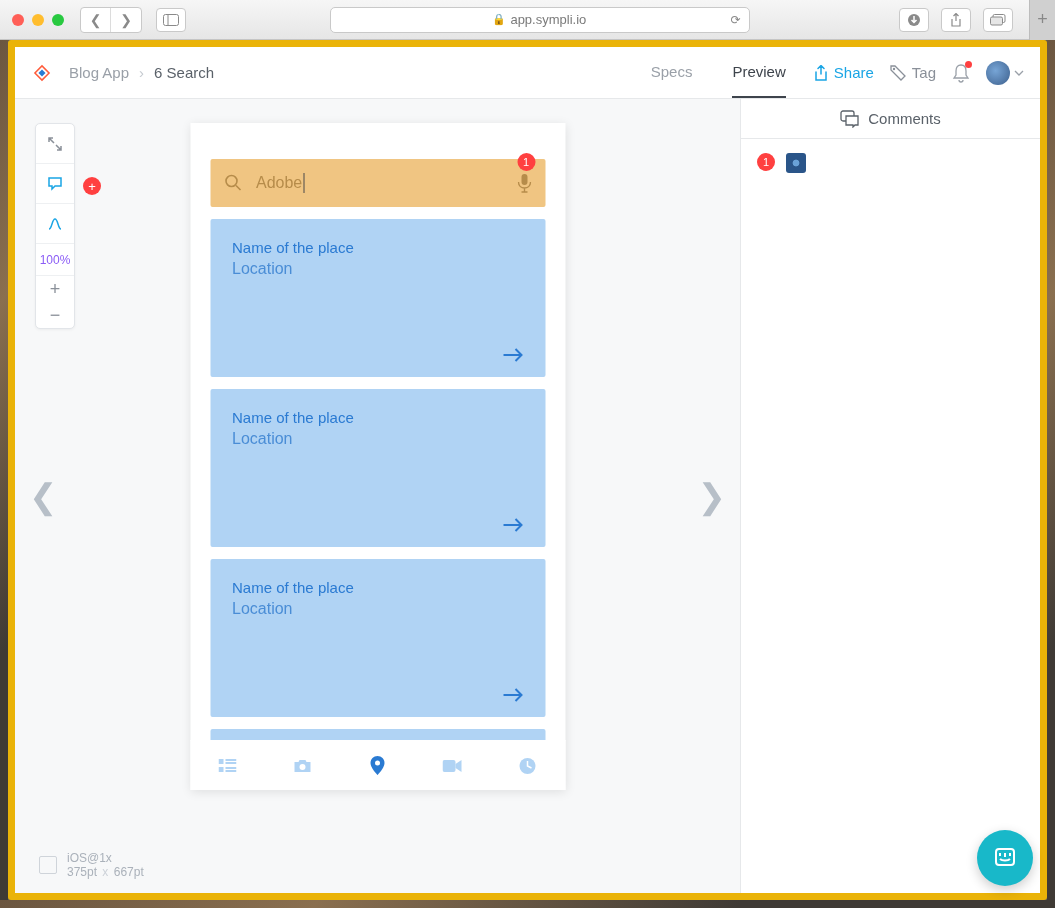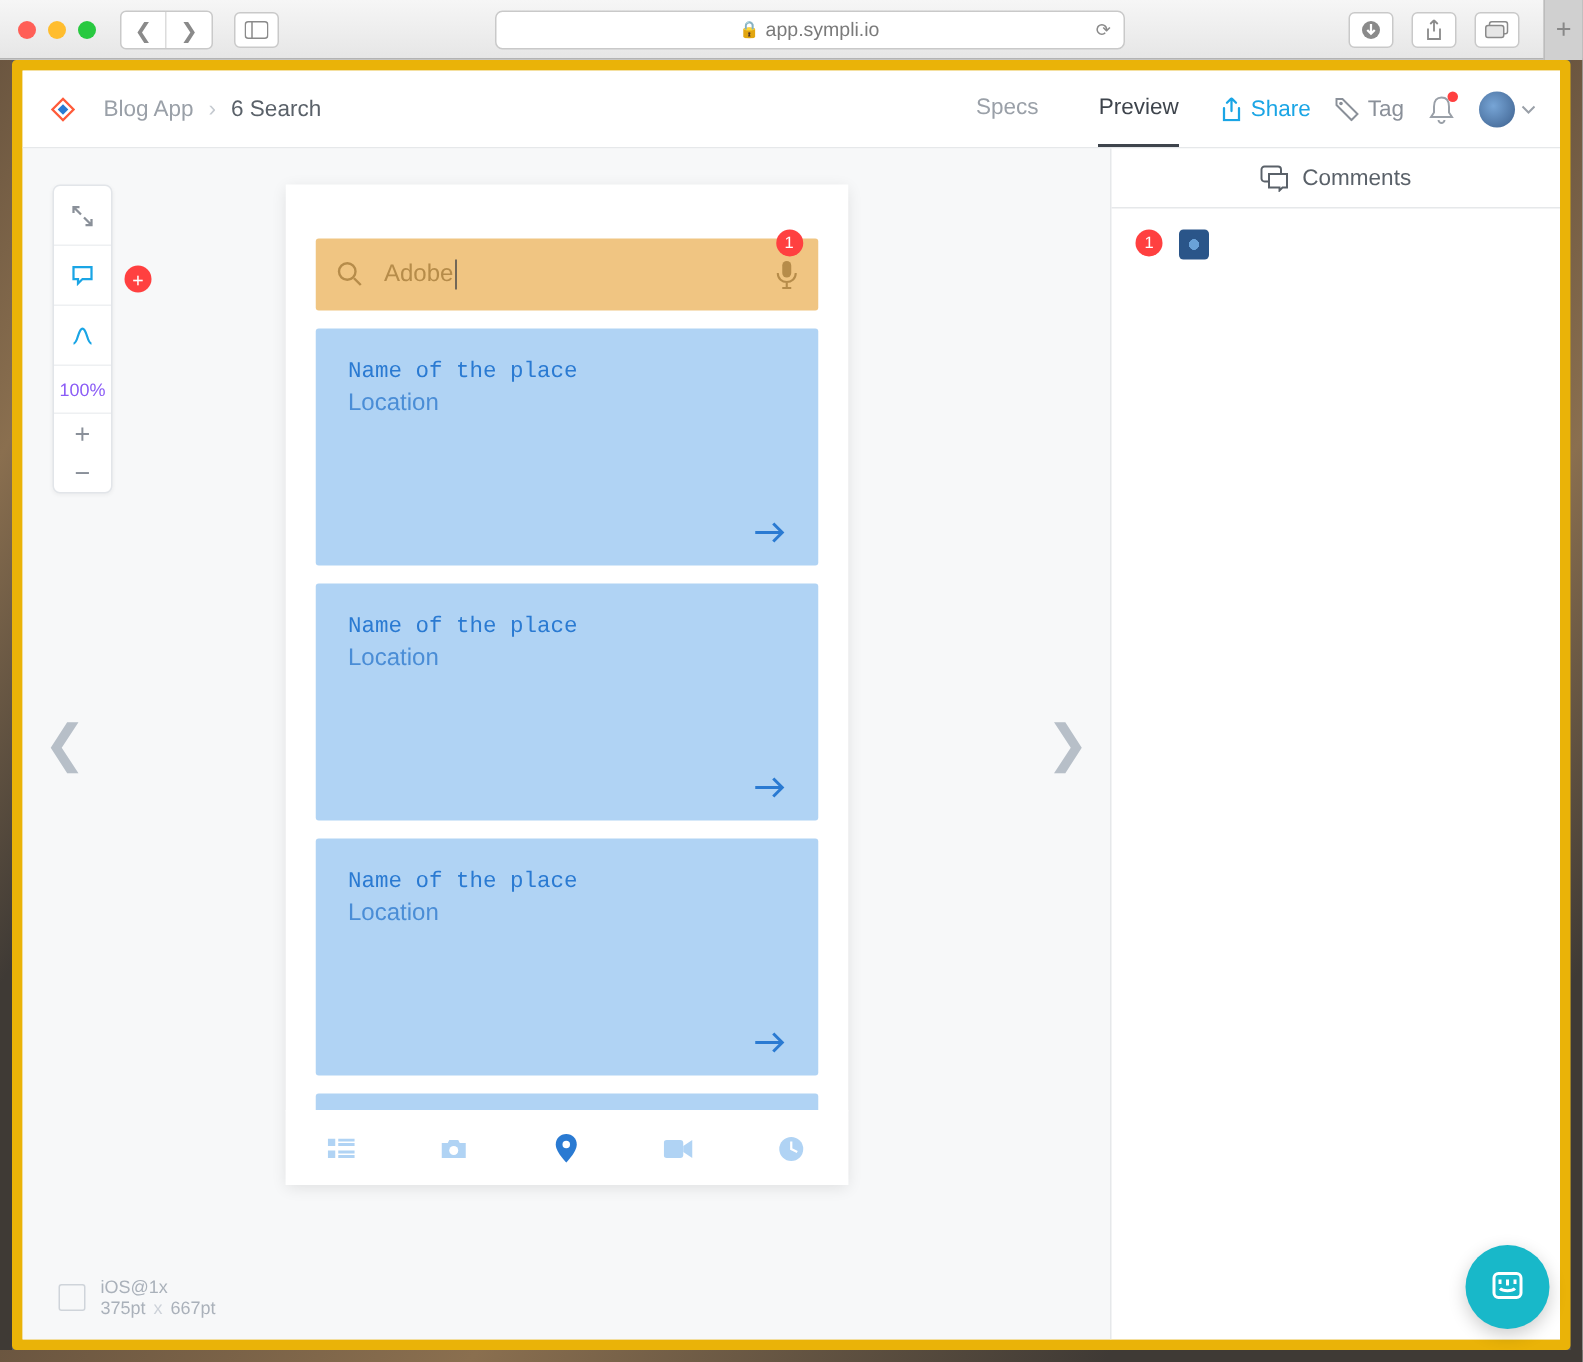--- a/index.html
+++ b/index.html
@@ -67,21 +67,21 @@
 
 .artboard { position: absolute; top: 24px; left: 50%; transform: translateX(-50%); width: 375px; height: 667px; background: #fff; box-shadow: 0 2px 10px rgba(0,0,0,0.1); }
 .artboard .pad { padding: 36px 20px 0; height: 100%; }
 .search-bar { background: #f0c582; height: 48px; border-radius: 2px; display: flex; align-items: center; padding: 0 14px; color: #b68c4a; position: relative; }
 .search-bar .sicn { width: 18px; height: 18px; margin-right: 14px; }
 .search-bar .stext { font-size: 16px; color: #b68c4a; }
 .search-bar .cursor { display: inline-block; width: 1px; height: 20px; background: #4a4a4a; margin-left: 1px; vertical-align: middle; }
 .search-bar .mic { margin-left: auto; }
 .ab-badge { position: absolute; top: 30px; right: 30px; width: 18px; height: 18px; background: #ff4040; color: #fff; border-radius: 50%; font-size: 11px; display: flex; align-items: center; justify-content: center; z-index: 2; }
 .card { background: #b0d3f4; border-radius: 2px; margin-top: 12px; padding: 20px 22px 14px; height: 158px; position: relative; }
-.card .title { color: #2a7ad2; font-size: 15px; font-family: Liberation Mono, monospace; }
+.card .title { color: #2a7ad2; font-size: 15px; }
 .card .sub { color: #4a8dd6; font-size: 16px; margin-top: 4px; }
 .card .arrow { position: absolute; bottom: 14px; right: 22px; color: #2a7ad2; }
 .card.peek { height: 60px; overflow: hidden; }
 .tabbar { position: absolute; bottom: 0; left: 0; right: 0; height: 50px; background: #fff; border-top: 1px solid #ffffff; display: flex; align-items: center; justify-content: space-around; }
 .tabbar .tb { color: #b0d3f4; cursor: pointer; }
 .tabbar .tb.active { color: #2a7ad2; }
 .card.faded .title, .card.faded .sub { opacity: 0.2; }
 
 
 .nav-arrow { position: absolute; top: 50%; transform: translateY(-50%); color: #b7bfc8; cursor: pointer; font-size: 34px; font-weight: 200; }

